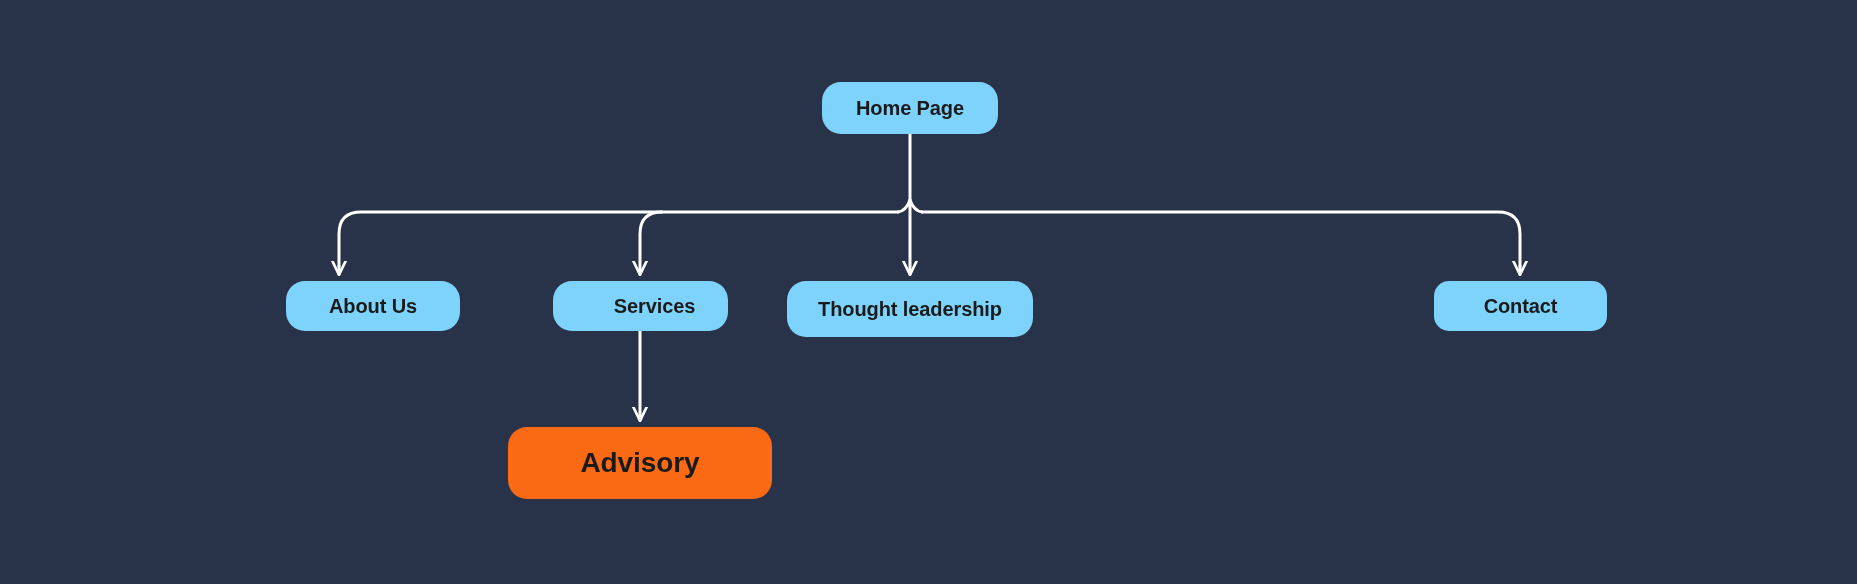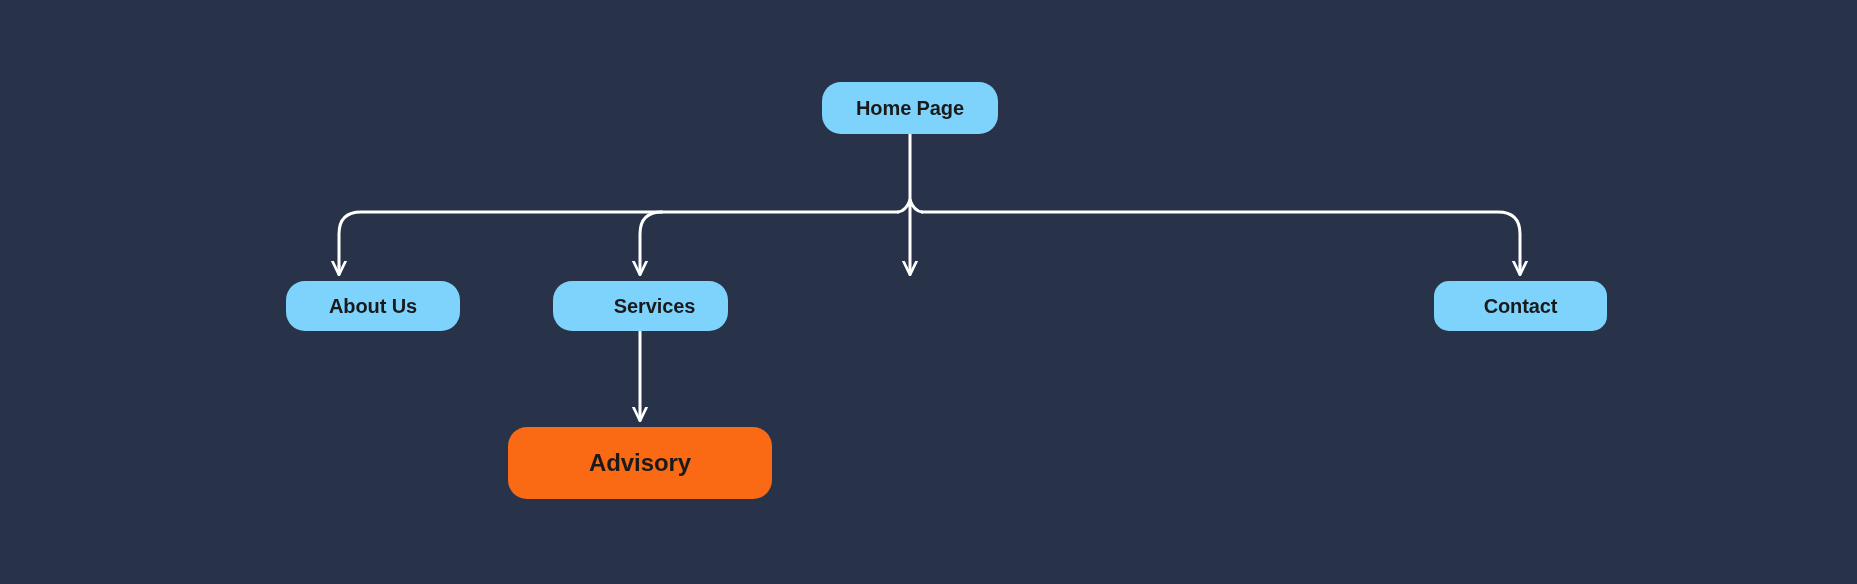--- a/index.html
+++ b/index.html
@@ -89,22 +89,25 @@
   </div>
 
   <div class="node" style="left:252px; top:281px; width:174px; height:50px; font-size:20px;margin-left:34px;">
     <span class="node-label">About Us</span>
   </div>
 
   <div class="node" style="left:553px; top:281px; width:175px; height:50px; font-size:20px;padding-left:28px;">
     <span class="node-label">Services</span>
   </div>
 
+  <div class="node" style="left:787px; top:281px; width:246px; height:56px; font-size:20px;">
+    <span class="node-label">Thought leadership</span>
+  </div>
 
   <div class="node" style="left:1434px; top:281px; width:173px; height:50px; font-size:20px;border-radius:15px;">
     <span class="node-label">Contact</span>
   </div>
 
-  <div class="node accent" style="left:508px; top:427px; width:264px; height:72px; font-size:24px;">
+  <div class="node accent" style="left:508px; top:427px; width:264px; height:72px; font-size:28px;">
     <span class="node-label">Advisory</span>
   </div>
 
 </div>
 
 </body></html>

